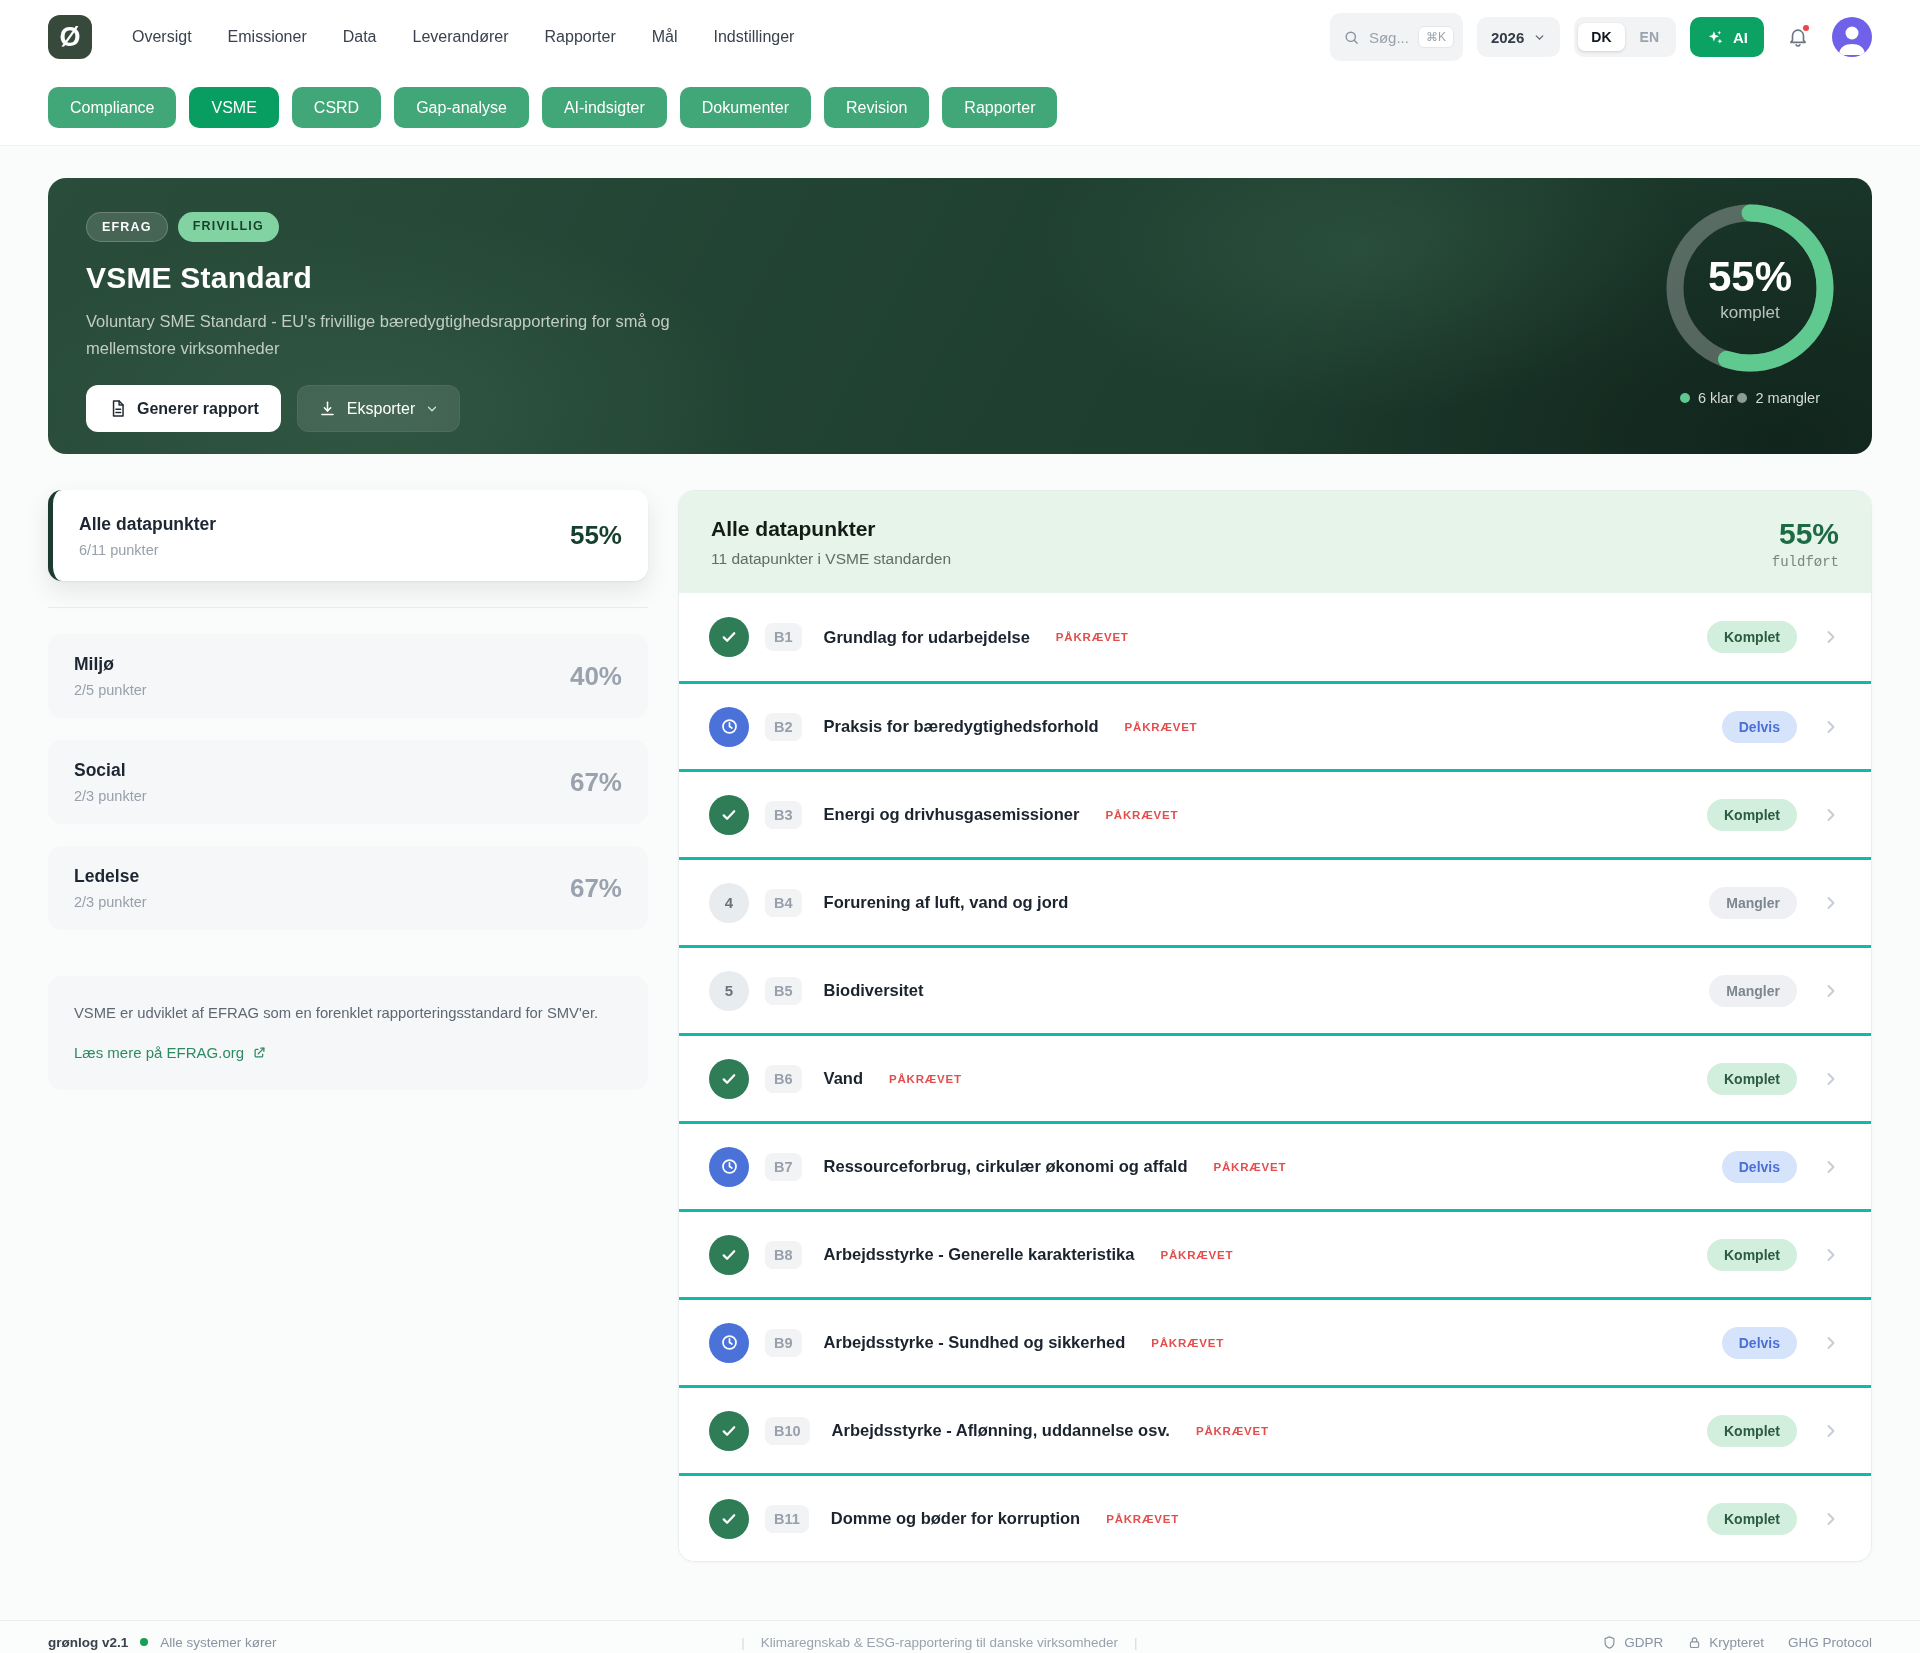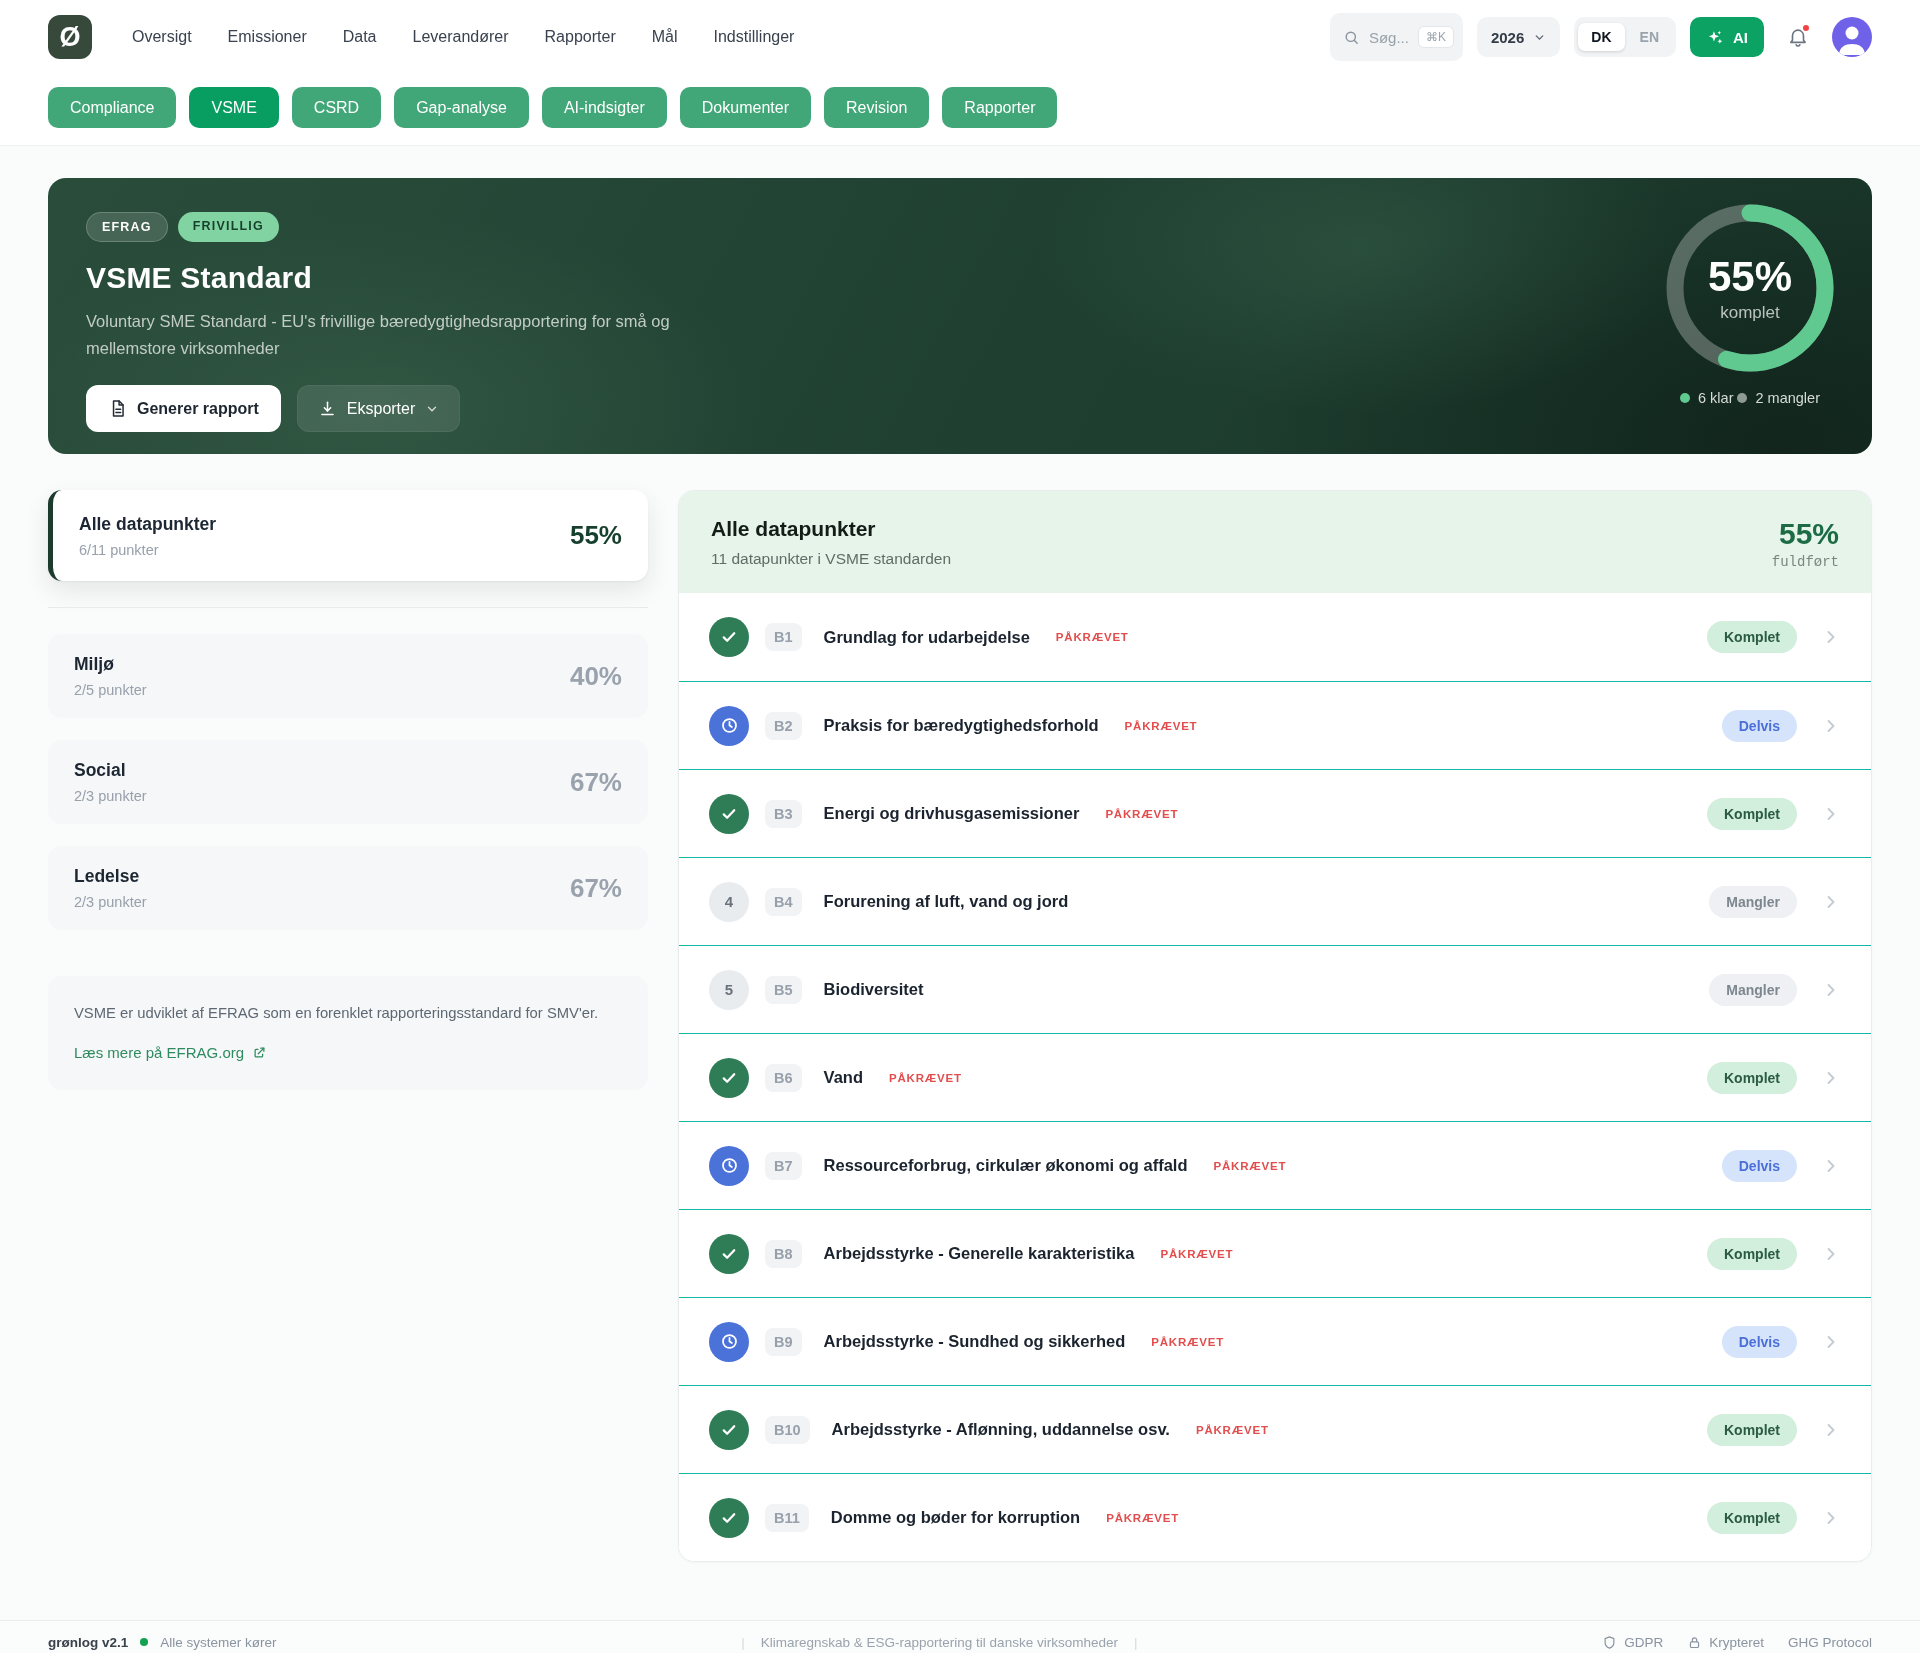--- a/index.html
+++ b/index.html
@@ -90,21 +90,21 @@
   .info-link { margin-top:16px; display:flex; align-items:center; gap:8px; color:#2e8b5f; font-size:15px; cursor:pointer; }
 
   
   .panel { background:#fff; border:1px solid #e9edf0; border-radius:16px; overflow:hidden;
            box-shadow:0 1px 3px rgba(0,0,0,.03); }
   .panel-header { background:#e6f4ea; padding:26px 32px 23px; display:flex; justify-content:space-between; align-items:flex-start; }
   .panel-title { font-size:21px; font-weight:700; color:#131c16; }
   .panel-sub { font-size:15.5px; color:#606d66; margin-top:9px; }
   .panel-pct { font-size:30px; font-weight:800; color:#1c6b45; text-align:right; }
   .panel-pct-label { font-size:14px; color:#7b867f; text-align:right; margin-top:3px;font-family:Liberation Mono, monospace; }
-  .row { display:flex; align-items:center; gap:16px; padding:0 30px; height:88px; border-top:1px solid #14b8a6; background:#fff; }
+  .row { display:flex; align-items:center; gap:16px; padding:0 30px; height:88px; border-top:3px solid #14b8a6; background:#fff; }
   .row:first-child { border-top:none; }
   .st-icon { width:40px; height:40px; border-radius:50%; display:grid; place-items:center; flex:none; }
   .st-check { background:#2e7d57; }
   .st-clock { background:#4a72d9; }
   .st-num { background:#e9ecef; color:#6a737d; font-size:15px; font-weight:600; }
   .code { background:#f1f3f5; border-radius:8px; padding:6px 9px; font-size:14.5px; font-weight:700; color:#97a0ab; }
   .row-title { font-size:16.5px; font-weight:600; color:#1a232e; margin-left:6px; }
   .req { font-size:11.5px; font-weight:700; color:#e24d4d; letter-spacing:.8px; margin-left:10px; }
   .row-right { margin-left:auto; display:flex; align-items:center; gap:24px; }
   .pill { border-radius:999px; padding:8px 17px; font-size:14px; font-weight:600; }

